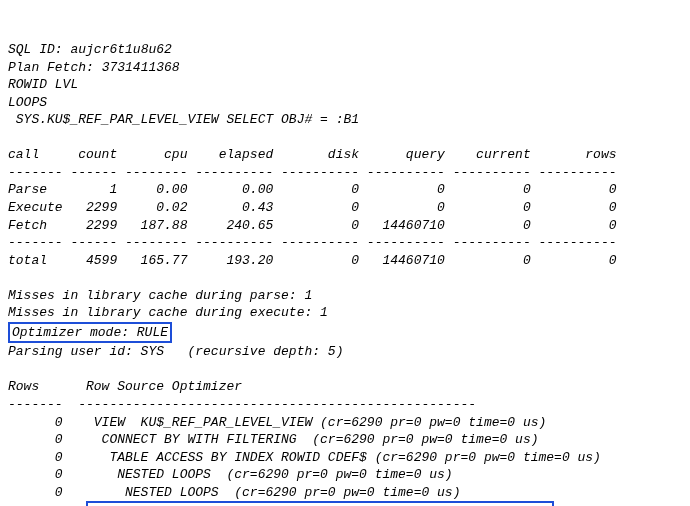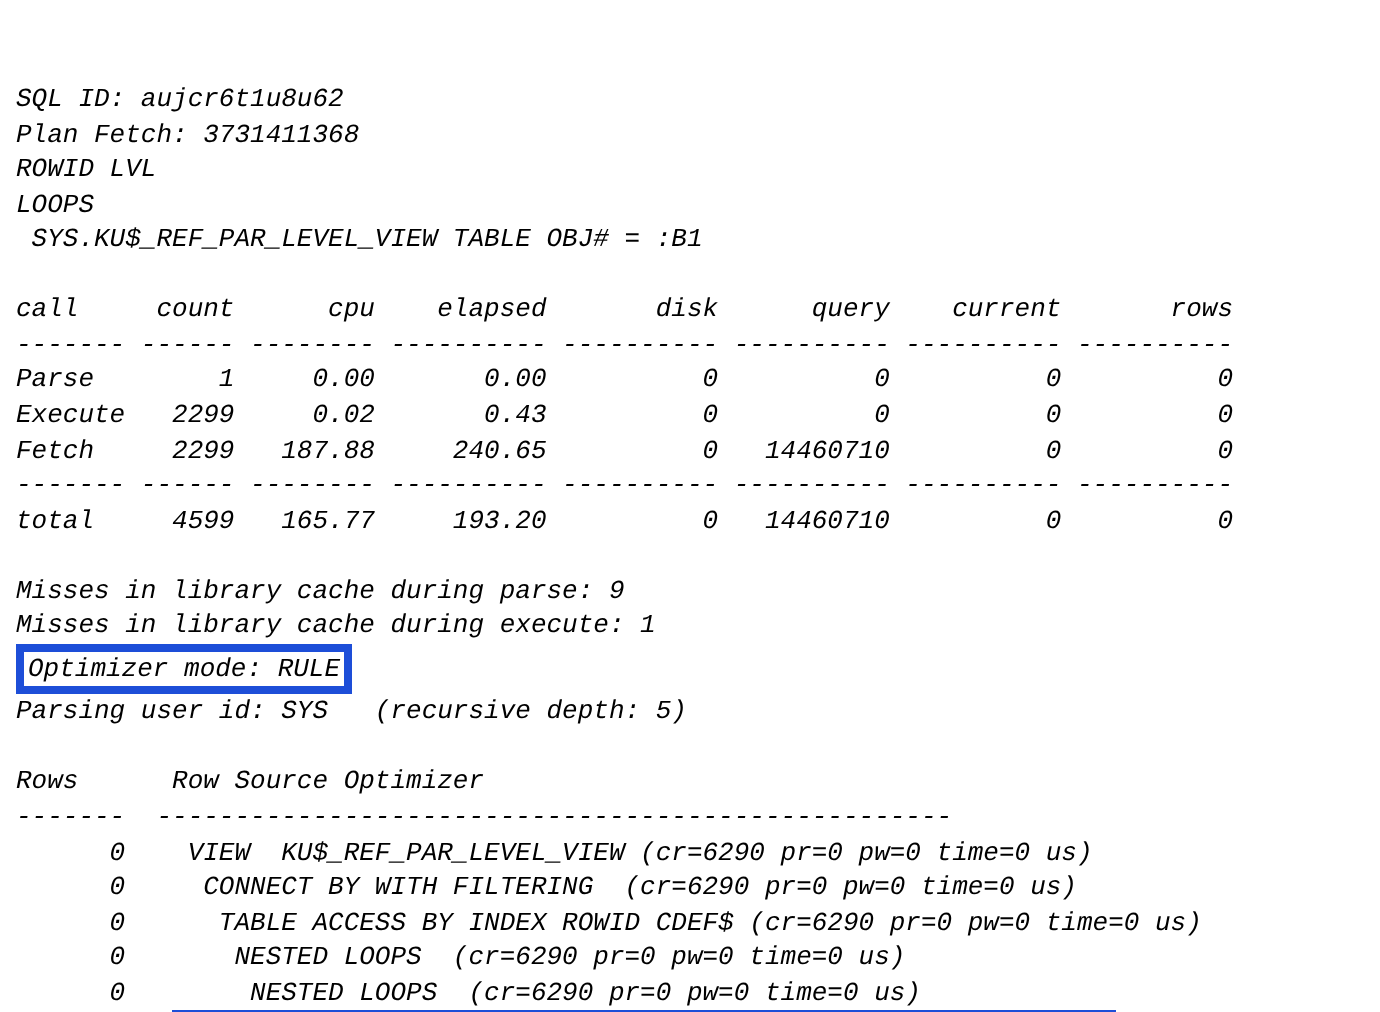--- a/index.html
+++ b/index.html
@@ -12,43 +12,43 @@
       font-family: "Courier New", Courier, monospace;
       font-size: 13px;
       line-height: 1.35;
       background: #ffffff;
       color: #000000;
       padding: 6px 8px;
       white-space: pre;
       width: 690px;
     }
     .highlight-box {
-      border: 4px solid #1d4ed8;
+      border: 2px solid #1d4ed8;
       display: inline-block;
       padding: 0 2px;
     }
   </style>
 </head>
 <body>
 
 <span>SQL ID: </span><span>aujcr6t1u8u62</span>
 <span>Plan Fetch: </span><span>3731411368</span>
 <span>ROWID LVL</span>
 <span>LOOPS</span>
-<span> SYS.KU$_REF_PAR_LEVEL_VIEW TABLE OBJ# = :B1</span>
+<span> SYS.KU$_REF_PAR_LEVEL_VIEW SELECT OBJ# = :B1</span>
 
 <span id="stat-header">call     count      cpu    elapsed       disk      query    current       rows</span>
 <span id="stat-dash1">------- ------ -------- ---------- ---------- ---------- ---------- ----------</span>
 <span id="stat-rows">Parse        1     0.00       0.00          0          0          0          0
 Execute   2299     0.02       0.43          0          0          0          0
 Fetch     2299   187.88     240.65          0   14460710          0          0
 </span><span id="stat-dash2">------- ------ -------- ---------- ---------- ---------- ---------- ----------</span>
 <span id="stat-total">total     4599   165.77     193.20          0   14460710          0          0</span>
 
-<span>Misses in library cache during parse: 9</span>
+<span>Misses in library cache during parse: 1</span>
 <span>Misses in library cache during execute: 1</span>
 <span class="highlight-box">Optimizer mode: RULE</span>
 <span>Parsing user id: SYS   (recursive depth: 5)</span>
 
 <span id="plan-header">Rows      Row Source Optimizer</span>
 <span id="plan-dash">-------  ---------------------------------------------------</span>
 <span id="plan-body">      0    VIEW  KU$_REF_PAR_LEVEL_VIEW (cr=6290 pr=0 pw=0 time=0 us)
       0     CONNECT BY WITH FILTERING  (cr=6290 pr=0 pw=0 time=0 us)
       0      TABLE ACCESS BY INDEX ROWID CDEF$ (cr=6290 pr=0 pw=0 time=0 us)
       0       NESTED LOOPS  (cr=6290 pr=0 pw=0 time=0 us)

